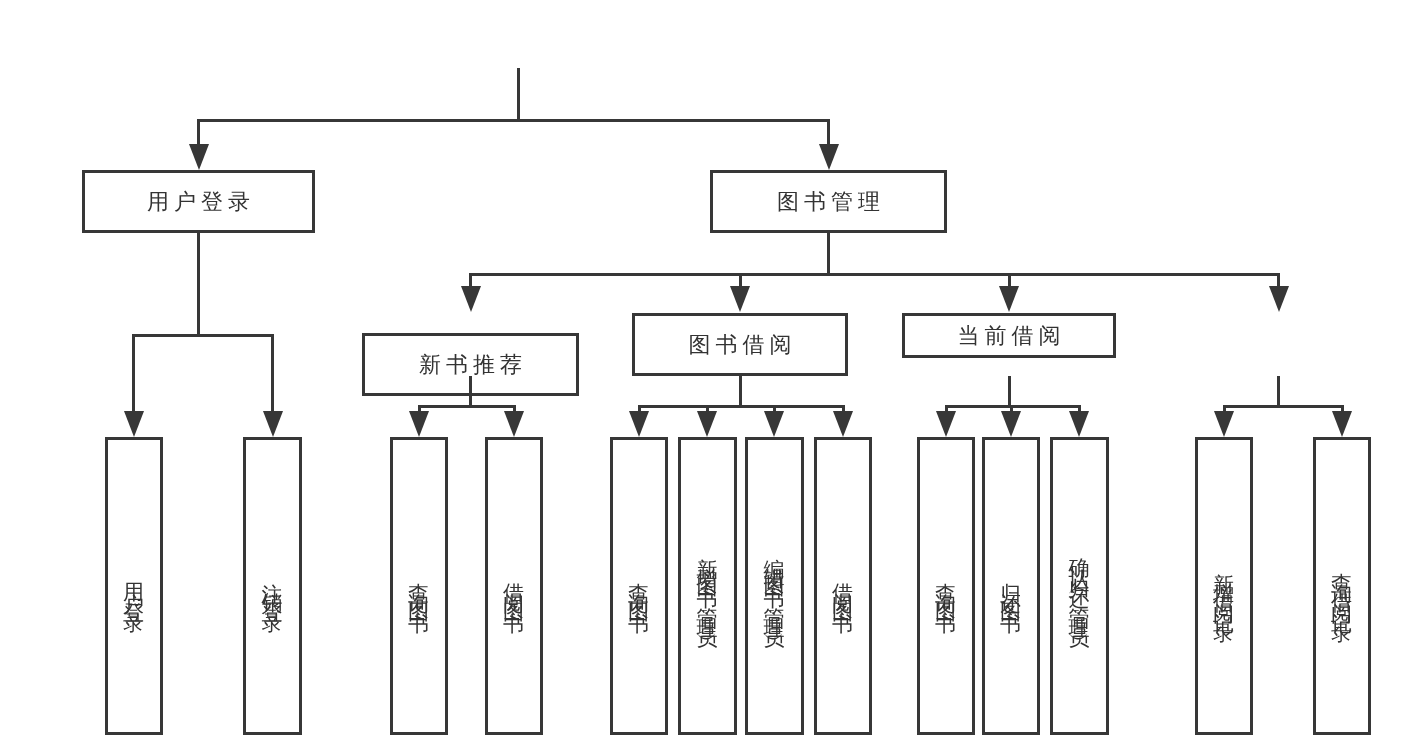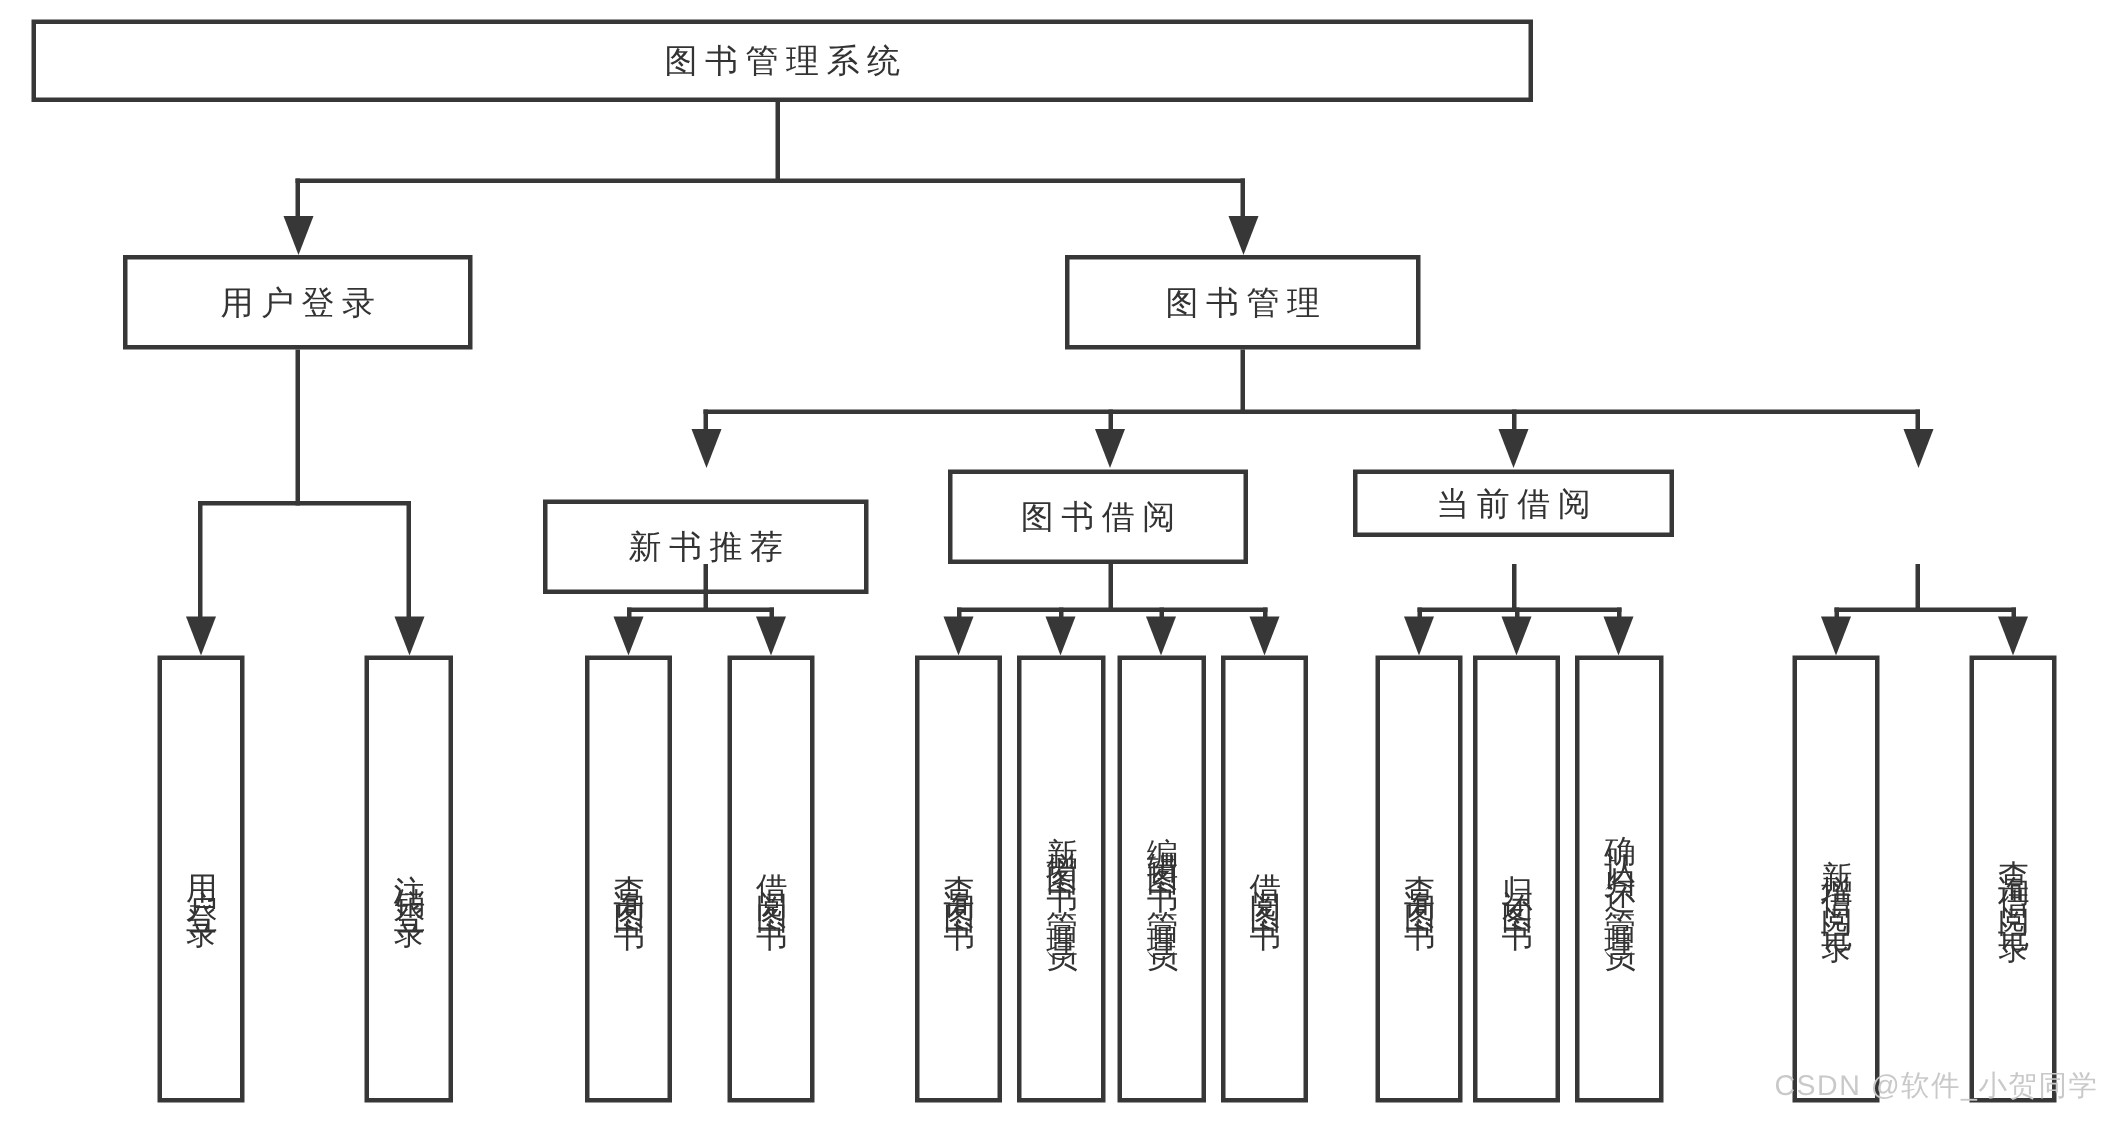--- a/index.html
+++ b/index.html
@@ -54,23 +54,20 @@
     color: var(--color-watermark, #c9c9c9);
     white-space: nowrap;
     z-index: 5;
   }
 </style>
 </head>
 <body>
 
 <div class="stage">
 
-  <div class="box h" style="left:21px; top:13px; width:1001px; height:55px;">
-    <span>图书管理系统</span>
-  </div>
 
   <div class="vl" style="left:517px; top:68px; height:54px;"></div>
   <div class="hl" style="left:197px; top:119px; width:633px;"></div>
   <div class="vl" style="left:197px; top:119px; height:31px;"></div>
   <div class="arrow" style="left:189px; top:144px;"></div>
   <div class="vl" style="left:827px; top:119px; height:31px;"></div>
   <div class="arrow" style="left:819px; top:144px;"></div>
 
   <div class="box h" style="left:82px; top:170px; width:233px; height:63px;">
     <span>用户登录</span>
@@ -93,21 +90,21 @@
   <div class="vl" style="left:739px; top:273px; height:19px;"></div>
   <div class="arrow" style="left:730px; top:286px;"></div>
   <div class="vl" style="left:1008px; top:273px; height:19px;"></div>
   <div class="arrow" style="left:999px; top:286px;"></div>
   <div class="vl" style="left:1277px; top:273px; height:19px;"></div>
   <div class="arrow" style="left:1269px; top:286px;"></div>
 
   <div class="box h" style="left:362px; top:313px; width:217px; height:63px;margin-top:20px;">
     <span>新书推荐</span>
   </div>
-  <div class="box h" style="left:632px; top:313px; width:200px; height:63px;text-align:center;">
+  <div class="box h" style="left:632px; top:313px; width:216px; height:63px;text-align:center;">
     <span>图书借阅</span>
   </div>
   <div class="box h" style="left:902px; top:313px; width:214px; height:45px;">
     <span>当前借阅</span>
   </div>
 
   <div class="vl" style="left:469px; top:376px; height:32px;"></div>
   <div class="hl" style="left:418px; top:405px; width:98px;"></div>
   <div class="vl" style="left:418px; top:405px; height:13px;"></div>
   <div class="arrow" style="left:409px; top:411px;"></div>
@@ -178,15 +175,14 @@
     <span>确认归还（管理员）</span>
   </div>
 
   <div class="box v" style="left:1195px; top:437px; width:58px; height:298px;">
     <span>新增借阅记录</span>
   </div>
   <div class="box v" style="left:1313px; top:437px; width:58px; height:298px;">
     <span>查询借阅记录</span>
   </div>
 
-  <div class="watermark">CSDN @软件_小贺同学</div>
 
 </div>
 
 </body></html>

